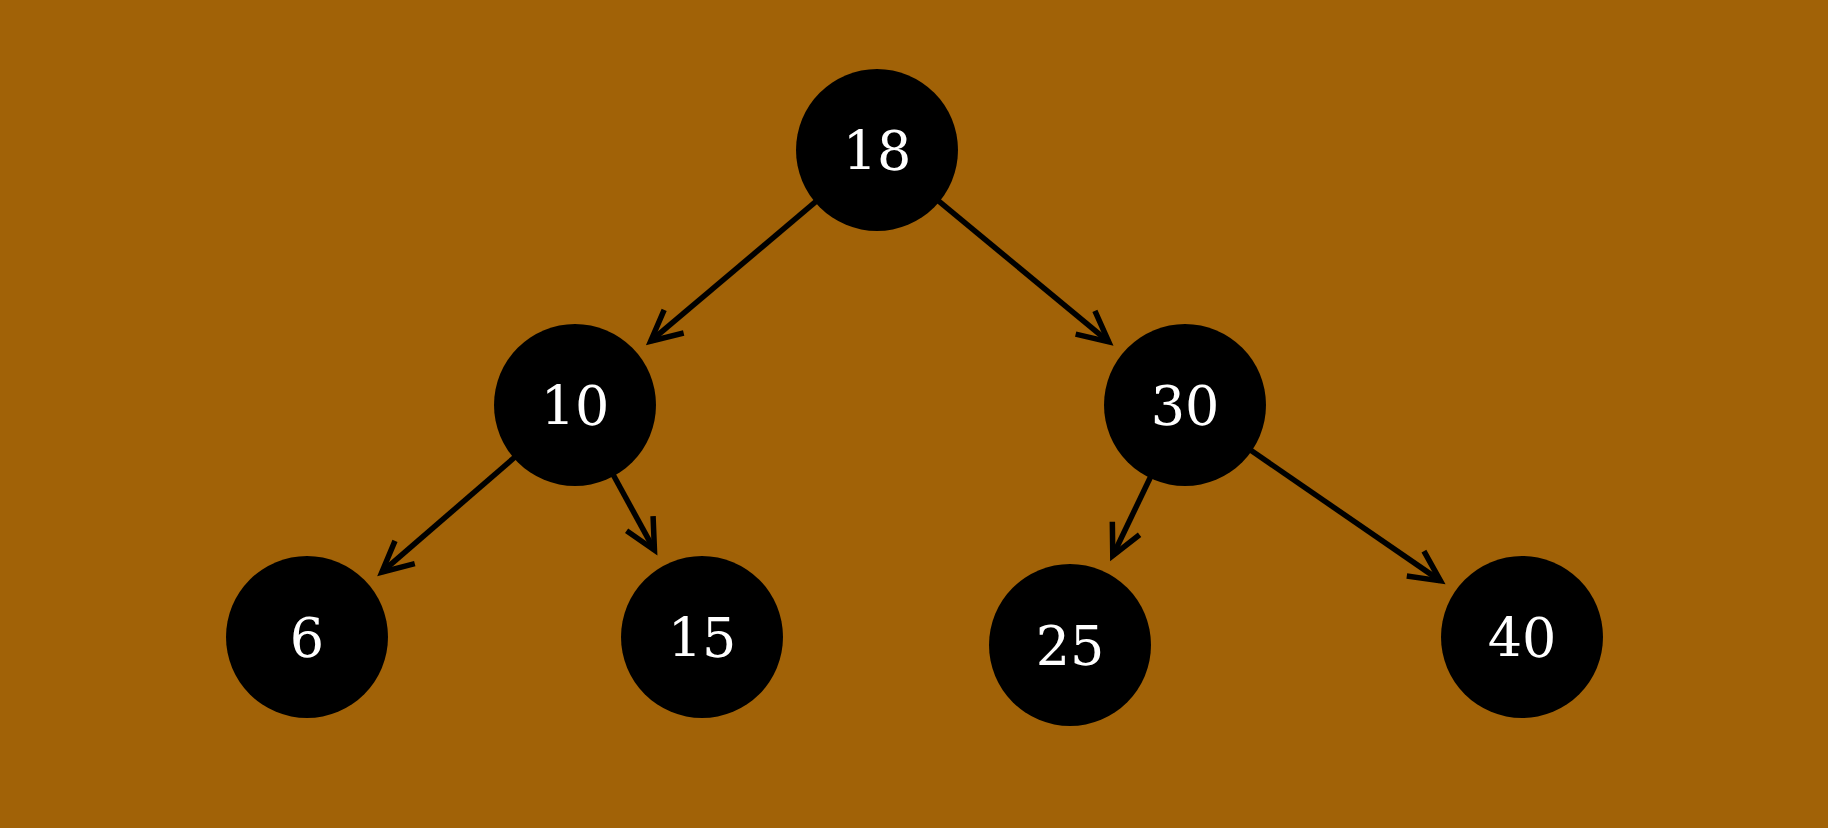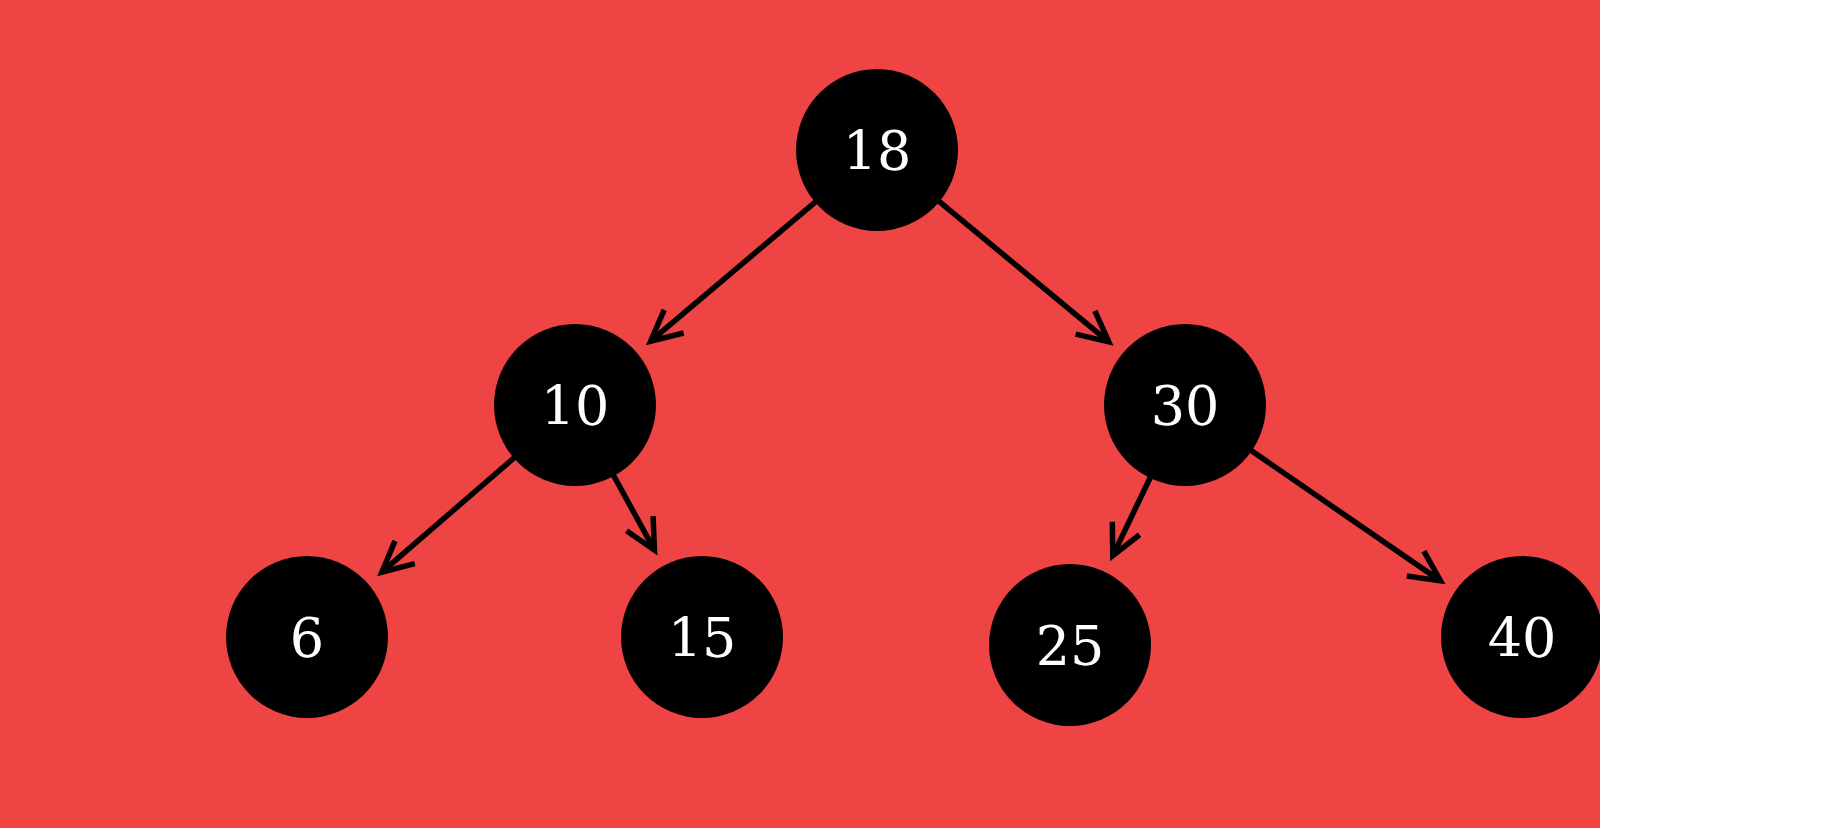--- a/index.html
+++ b/index.html
@@ -2,23 +2,23 @@
 <html><head>
 <meta charset="utf-8">
 <style>
   html, body {
     margin: 0;
     padding: 0;
     background: #ffffff;
   }
   #canvas {
     position: relative;
-    width: 1600px;
+    width: 1828px;
     height: 828px;
-    background: #ef4444;
+    background: #a16207;
     overflow: hidden;
     font-family: "DejaVu Serif", "Liberation Serif", serif;
   }
   #tree-svg {
     position: absolute;
     top: 0;
     left: 0;
     width: 1828px;
     height: 828px;
     display: block;

